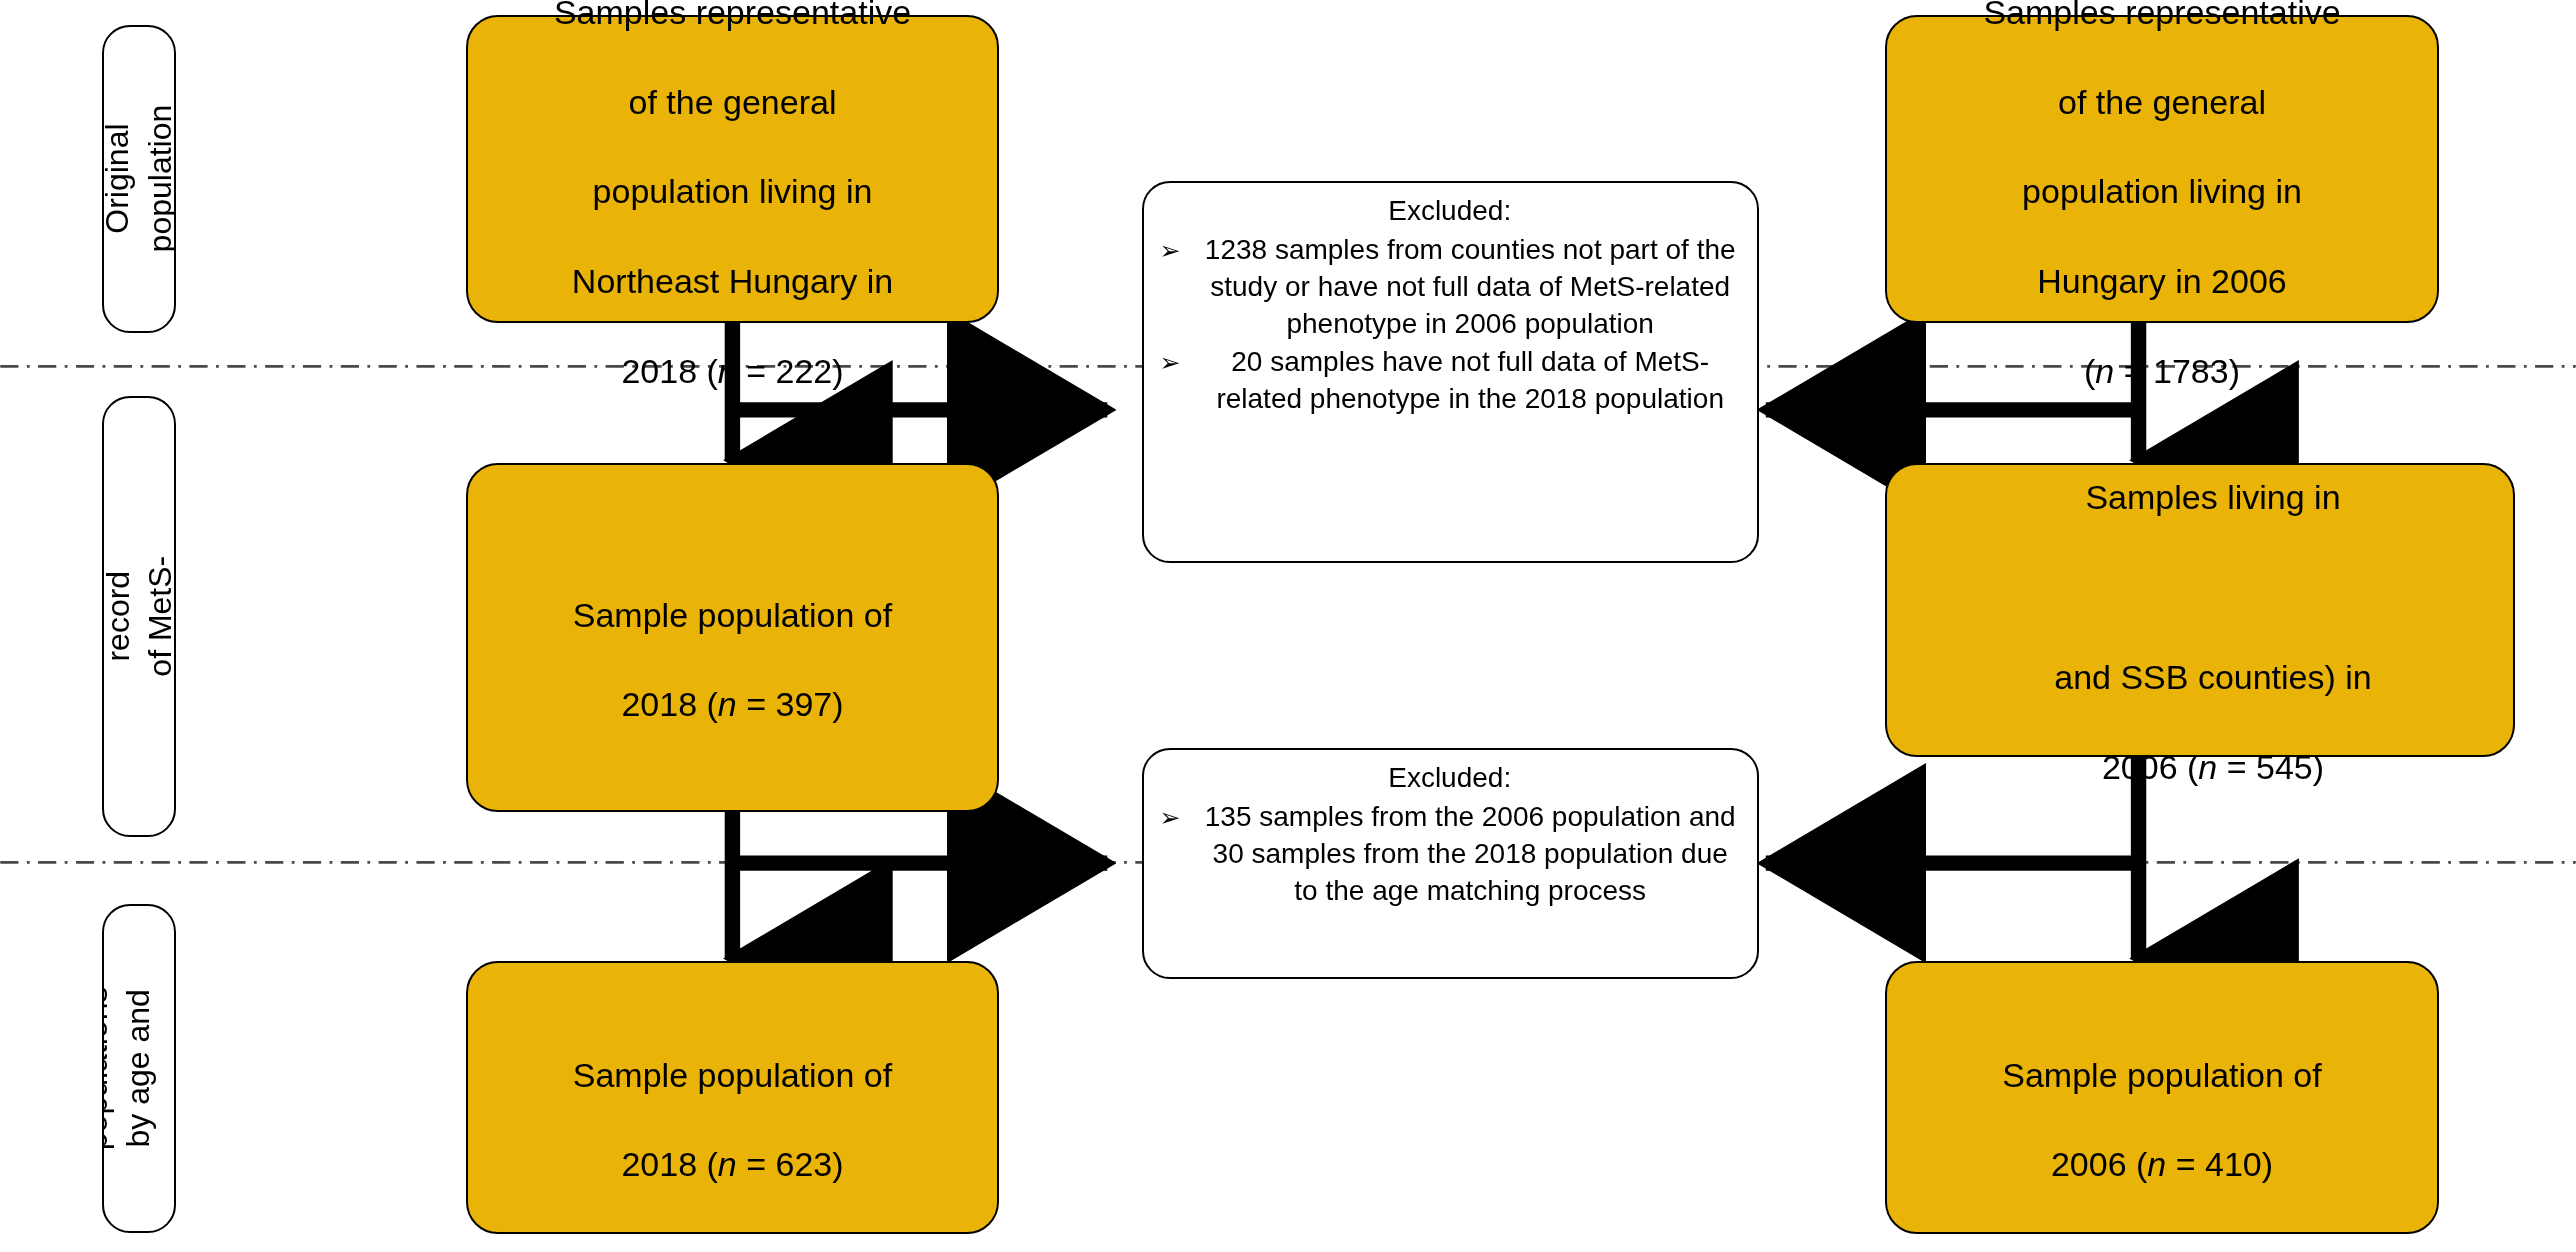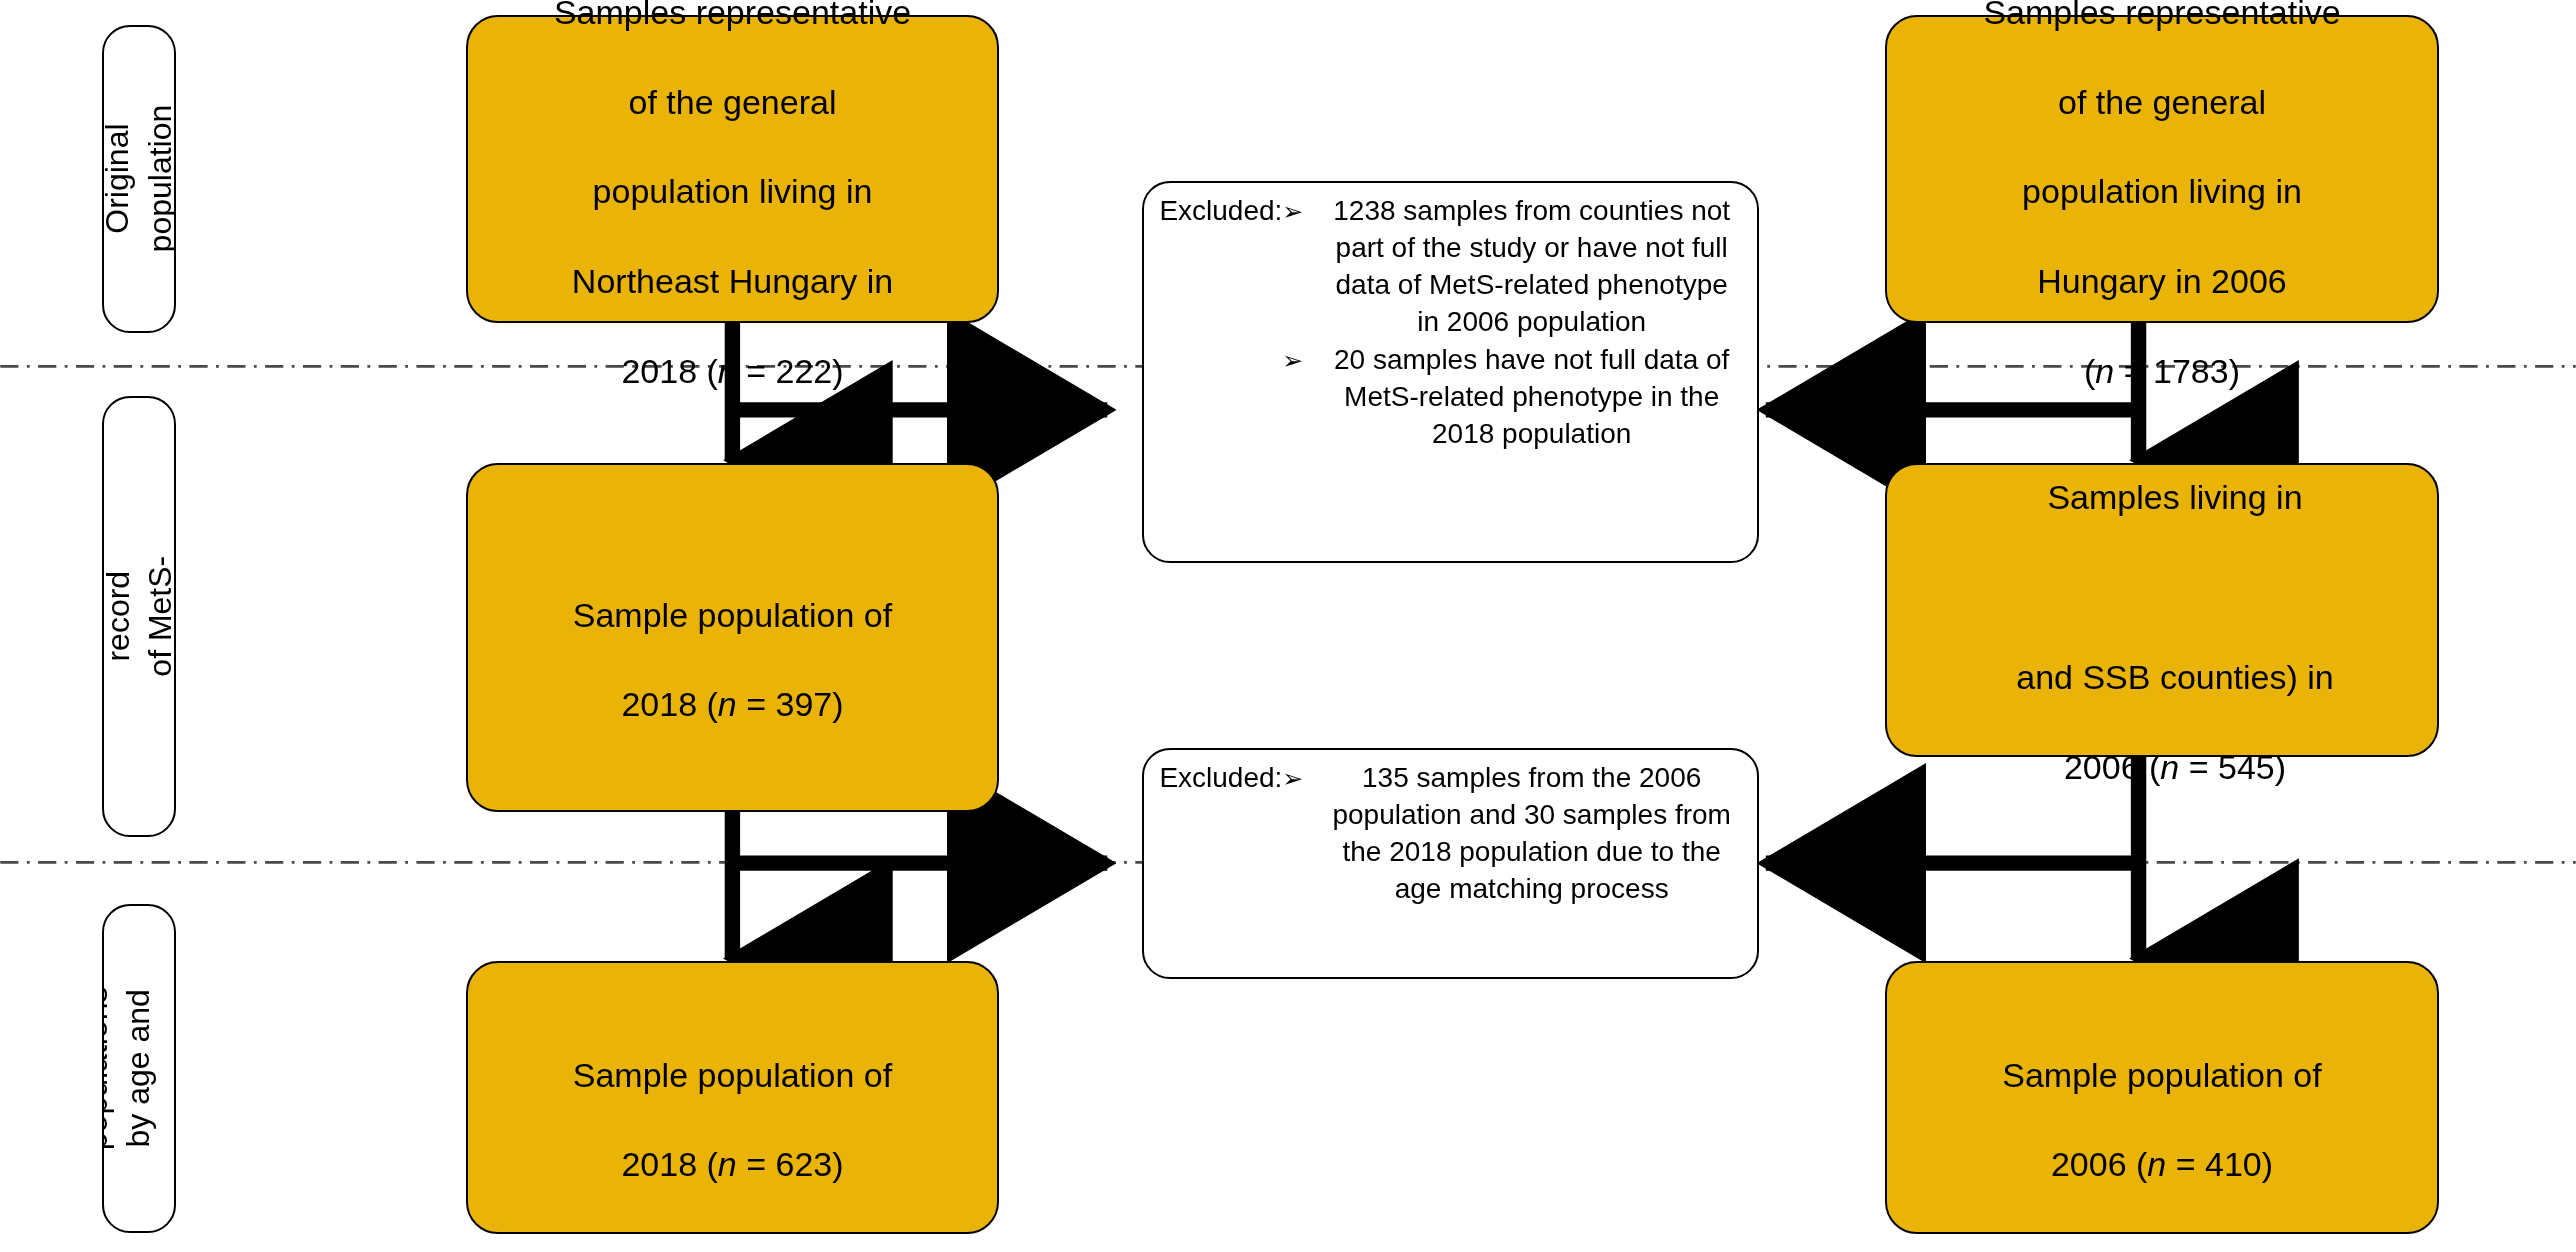--- a/index.html
+++ b/index.html
@@ -63,21 +63,21 @@
     white-space: pre-line;
   }
   .excl {
     position: absolute;
     box-sizing: border-box;
     border: 2.1px solid #000000;
     border-radius: 28px;
     background: #ffffff;
     padding: 9.8px 17px 11.2px 15.4px;
     display: flex;
-    flex-direction: row;
+    flex-direction: column;
     color: #000000;
   }
   .excl-title {
     font-size: 28px;
     line-height: 1.3;
     text-align: center;
     margin-bottom: 2.8px;
   }
   .excl-list {
     display: flex;
@@ -209,21 +209,21 @@
   <div class="node" style="left:1885px; top:15.4px; width:554px; height:308px;">
     <div class="node-text">
       <span>Samples representative</span><br>
       <span>of the general</span><br>
       <span>population living in</span><br>
       <span>Hungary in 2006</span><br>
       <span>(</span><span class="ital">n</span><span> = 1783)</span>
     </div>
   </div>
 
-  <div class="node" style="left:1885px; top:463px; width:554px; height:294px;padding-left:26px;">
+  <div class="node" style="left:1885px; top:463px; width:630px; height:294px;padding-left:26px;">
     <div class="node-text">
       <span>Samples living in</span><br>
       <br>
       <span>and SSB counties) in</span><br>
       <span>2006 (</span><span class="ital">n</span><span> = 545)</span>
     </div>
   </div>
 
   <div class="node" style="left:1885px; top:961px; width:554px; height:273px;">
     <div class="node-text">

